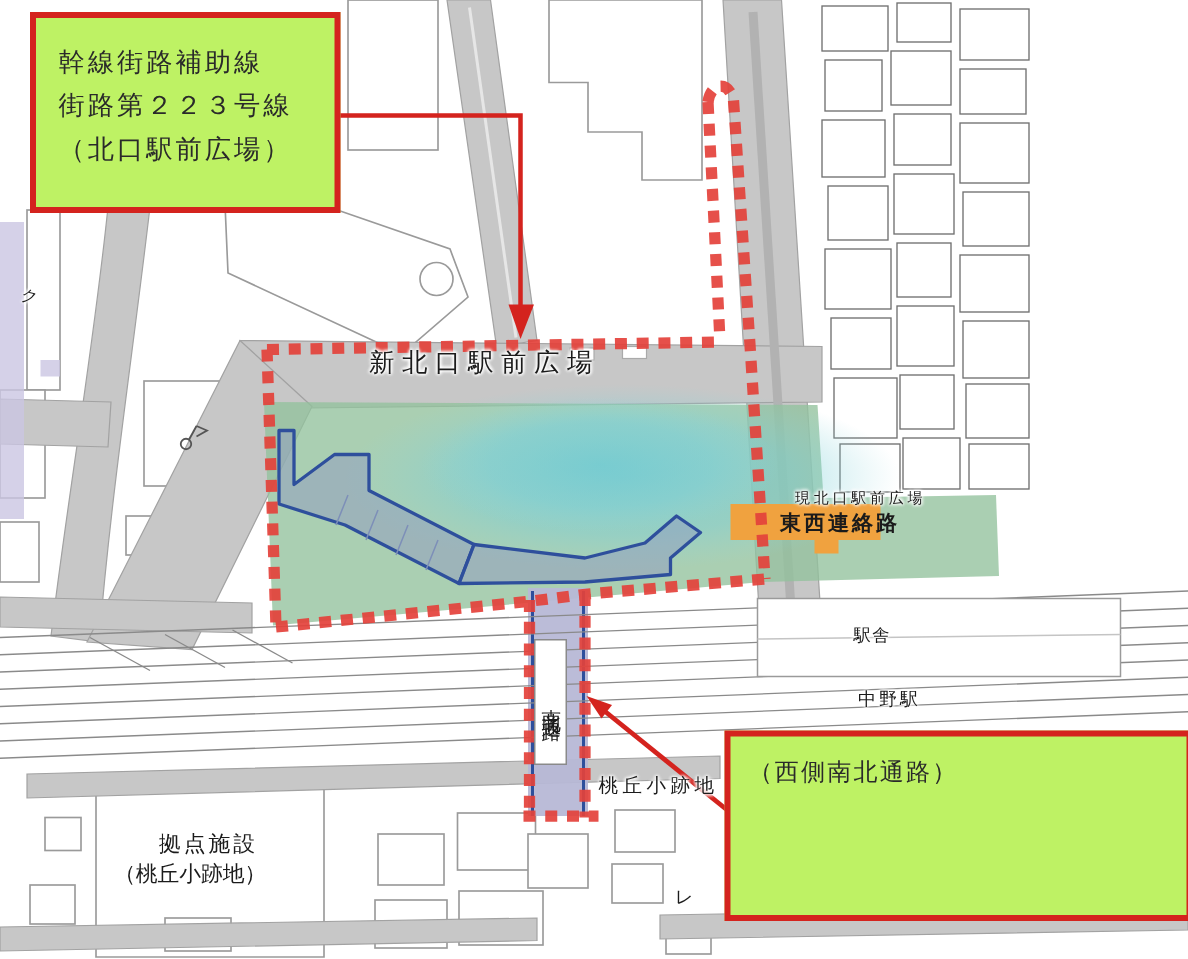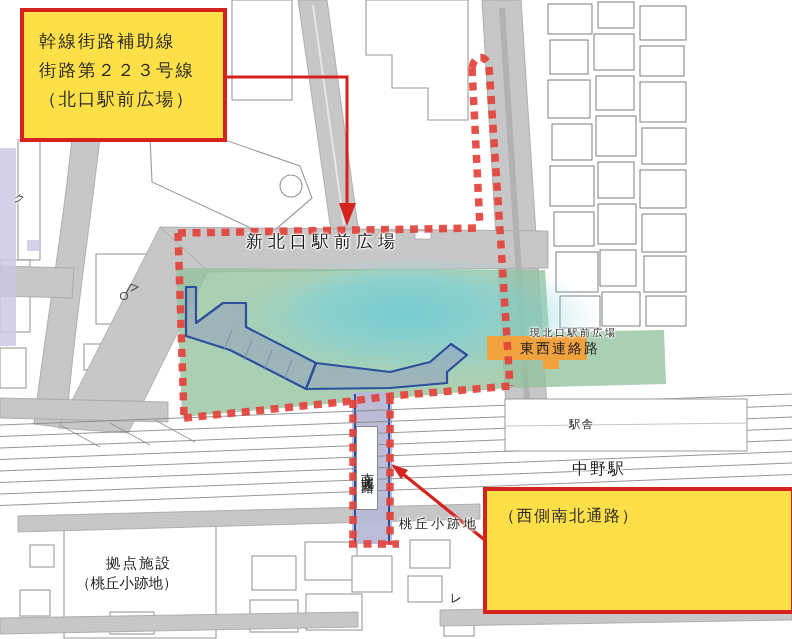--- a/index.html
+++ b/index.html
@@ -3,32 +3,32 @@
 <meta charset="utf-8">
 <style>
   html,body{margin:0;padding:0;background:#fff;}
   #stage{position:relative;width:792px;height:639px;background:#ffffff;overflow:hidden;
          font-family:"Liberation Sans",sans-serif;}
   #stage svg{position:absolute;left:0;top:0;}
   .lbl{position:absolute;color:#1b1b1b;white-space:nowrap;line-height:1.15;
        text-shadow:-1px 0 2px #fff,1px 0 2px #fff,0 -1px 2px #fff,0 1px 2px #fff,0 0 3px #fff;}
   .lbl-shin{left:246px;top:232px;font-size:17px;letter-spacing:5px;}
   .lbl-gen{left:530px;top:311px;font-size:10px;letter-spacing:2.5px;margin-top:16px;}
-  .lbl-tozai{left:520px;top:340px;font-size:14px;letter-spacing:2px;text-shadow:none;}
+  .lbl-tozai{left:520px;top:340px;font-size:14px;letter-spacing:2px;text-shadow:none;font-weight:bold;}
   .lbl-ekisha{left:569px;top:418px;font-size:11.5px;letter-spacing:1px;}
-  .lbl-nakano{left:572px;top:460px;font-size:16px;letter-spacing:2px;}
+  .lbl-nakano{left:572px;top:460px;font-size:12px;letter-spacing:2px;}
   .lbl-senro{left:399px;top:517px;font-size:13px;letter-spacing:3px;}
   .lbl-kyoten1{left:106px;top:555px;font-size:14.5px;letter-spacing:2px;}
   .lbl-kyoten2{left:76px;top:575px;font-size:14.5px;}
   .lbl-ku{left:14px;top:192px;font-size:11px;transform:rotate(12deg);}
   .lbl-re{left:450px;top:592px;font-size:12px;}
   .vlabel{position:absolute;left:356px;top:426px;width:20px;height:82px;background:#fff;
           border:1px solid #8a8a8a;display:flex;align-items:center;justify-content:center;}
   .vlabel span{writing-mode:vertical-rl;font-size:13px;letter-spacing:3px;color:#1b1b1b;}
-  .callout{position:absolute;background:#fde047;border:4px solid #d4231e;color:#2a2a2a;
+  .callout{position:absolute;background:#bef264;border:4px solid #d4231e;color:#2a2a2a;
            font-family:"Liberation Serif",serif;}
   .callout div{white-space:nowrap;}
   .callout-1{left:20px;top:8px;width:184px;height:111px;padding:15px 0 0 15px;
              font-size:17.5px;line-height:29px;letter-spacing:2px;}
   .callout-2{left:483px;top:487px;width:292px;height:108px;padding:11px 0 0 12px;
              font-size:16px;line-height:28.5px;letter-spacing:1.5px;}
 </style>
 </head>
 <body>
 

